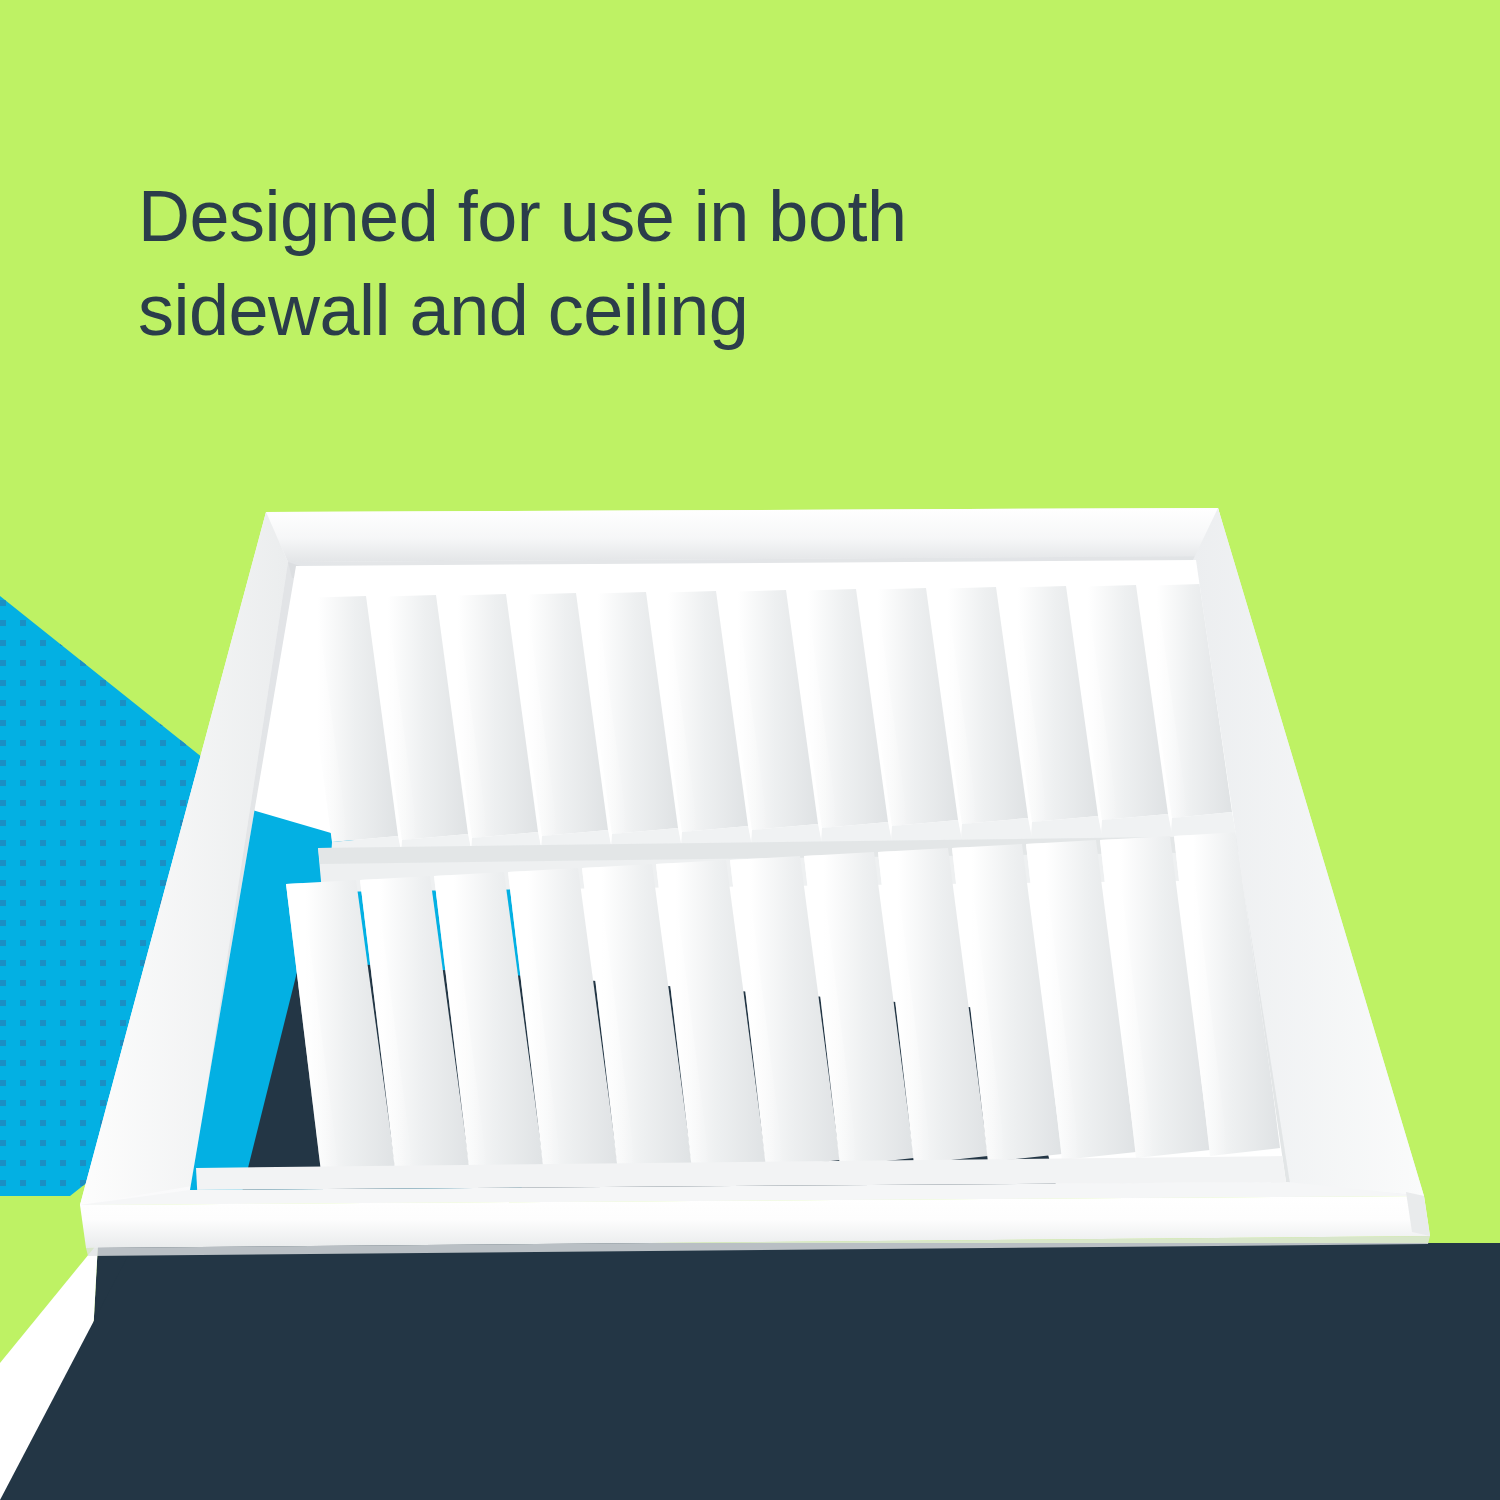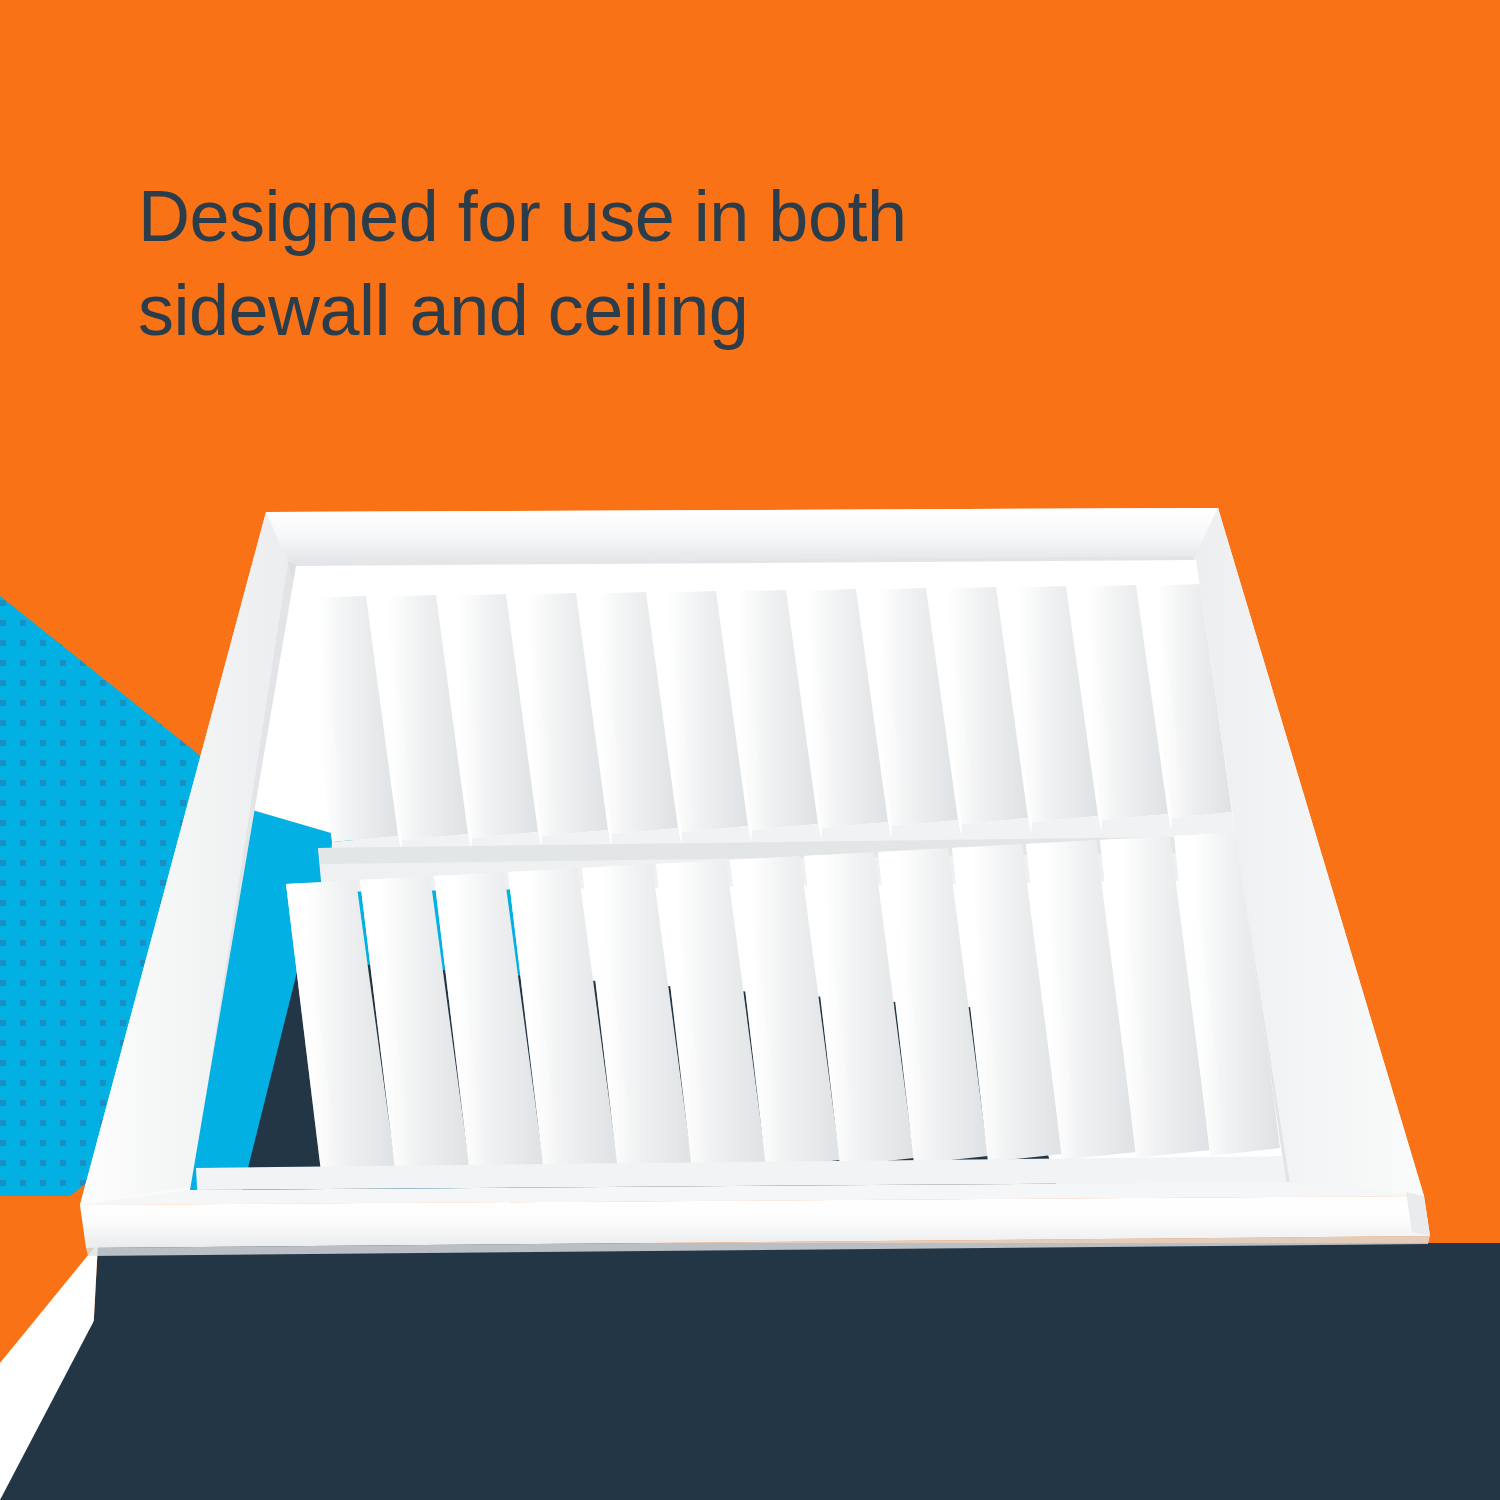--- a/index.html
+++ b/index.html
@@ -8,21 +8,21 @@
     padding: 0;
     background: #ffffff;
   }
   body {
     font-family: "Liberation Sans", "DejaVu Sans", sans-serif;
   }
   #stage {
     position: relative;
     width: 1500px;
     height: 1500px;
-    background: #f97316;
+    background: #bef264;
     overflow: hidden;
   }
 
   
   #bg-layer {
     position: absolute;
     inset: 0;
     width: 1500px;
     height: 1500px;
   }

